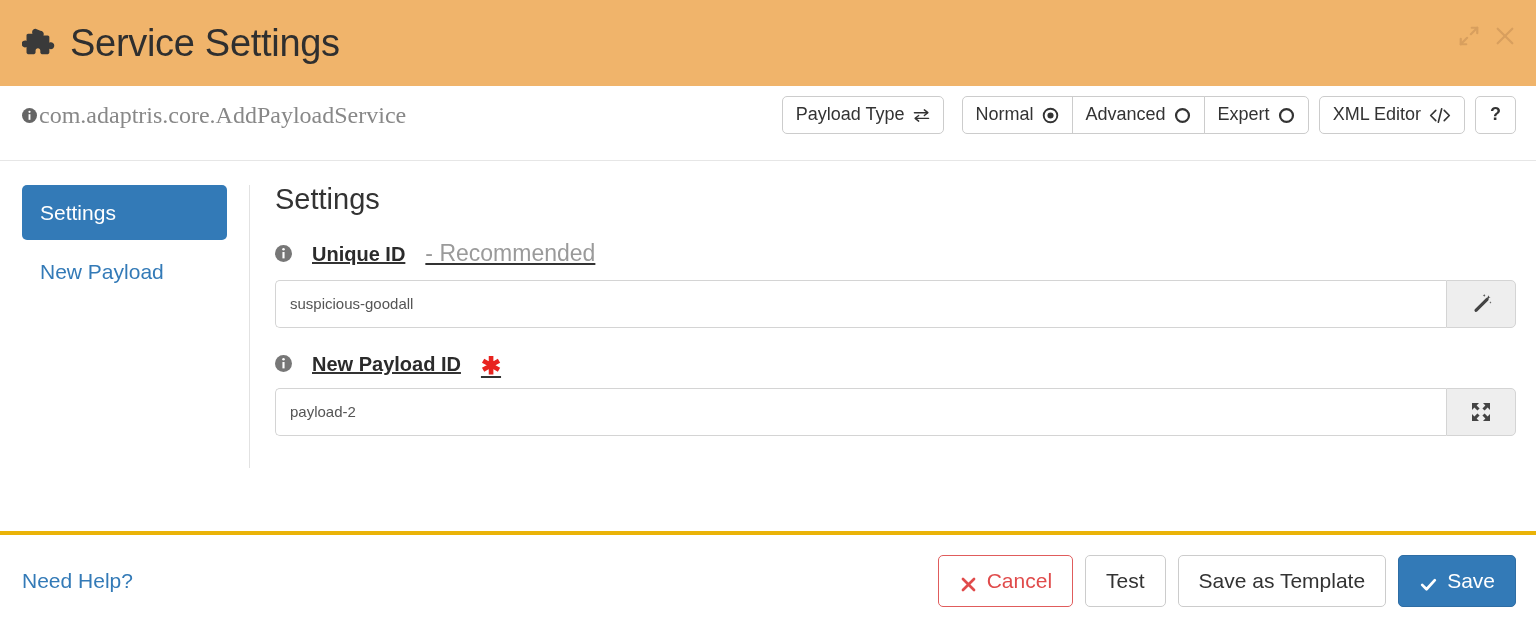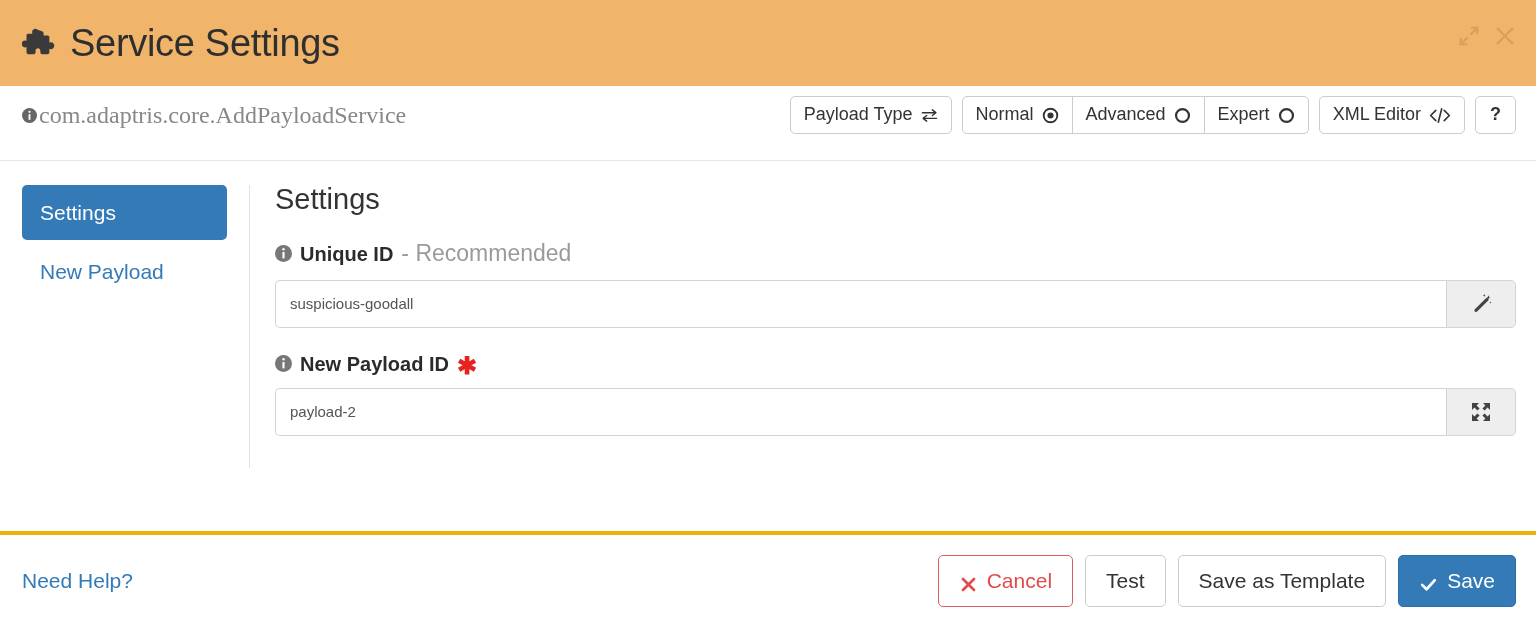--- a/index.html
+++ b/index.html
@@ -118,21 +118,21 @@
     border-radius: 5px;
     padding: 7px 13px;
     display: inline-flex;
     align-items: center;
     gap: 8px;
     line-height: 1.2;
     cursor: pointer;
     white-space: nowrap;
   }
   .btn-group .btn { border-radius: 0; margin-left: -1px; }
-  .btn-group .btn:first-child { border-radius: 5px 0 0 5px; margin-left: 0; }
+  .btn-group .btn:first-child { border-radius: 5px 0 0 5px; margin-left: 8px; }
   .btn-group .btn:last-child { border-radius: 0 5px 5px 0; }
   .icon-inline {
     width: 17px; height: 17px; display: inline-block; flex: 0 0 auto;
   }
   .icon-inline svg { display: block; width: 100%; height: 100%; }
   .btn-help {
     font-weight: bold;
     padding: 7px 14px;
     font-size: 18px;
   }
@@ -175,25 +175,26 @@
     font-size: 29px;
     color: #333333;
     margin: 0 0 26px 0;
     font-weight: 400;
     line-height: 1;
   }
   .field { margin-bottom: 24px; }
   .field-label {
     display: flex;
     align-items: center;
-    gap: 8px;
+    gap: 20px;
     font-size: 20px;
     color: #333333;
     margin-bottom: 12px;
     line-height: 1.2;
+    text-decoration: underline;
   }
   .label-icon {
     width: 17px; height: 17px; flex: 0 0 17px; color: #777777;
   }
   .label-icon svg { display: block; width: 100%; height: 100%; }
   .label-main { font-weight: bold; color: #2b2b2b; }
   .label-sub { font-weight: normal; color: #9a9a9a; font-size: 23px; }
   .req-star {
     color: #e8231f;
     font-size: 24px;

